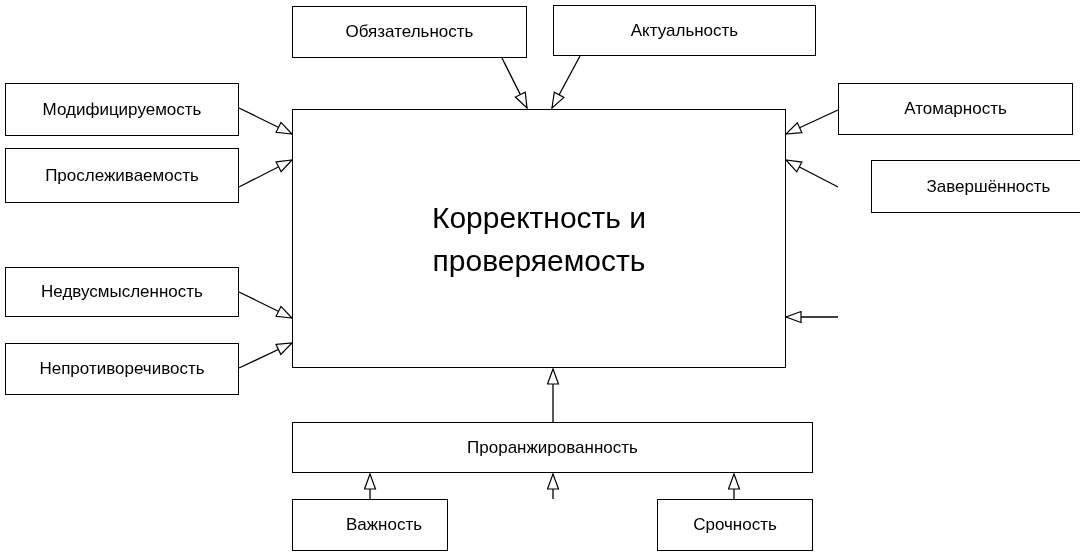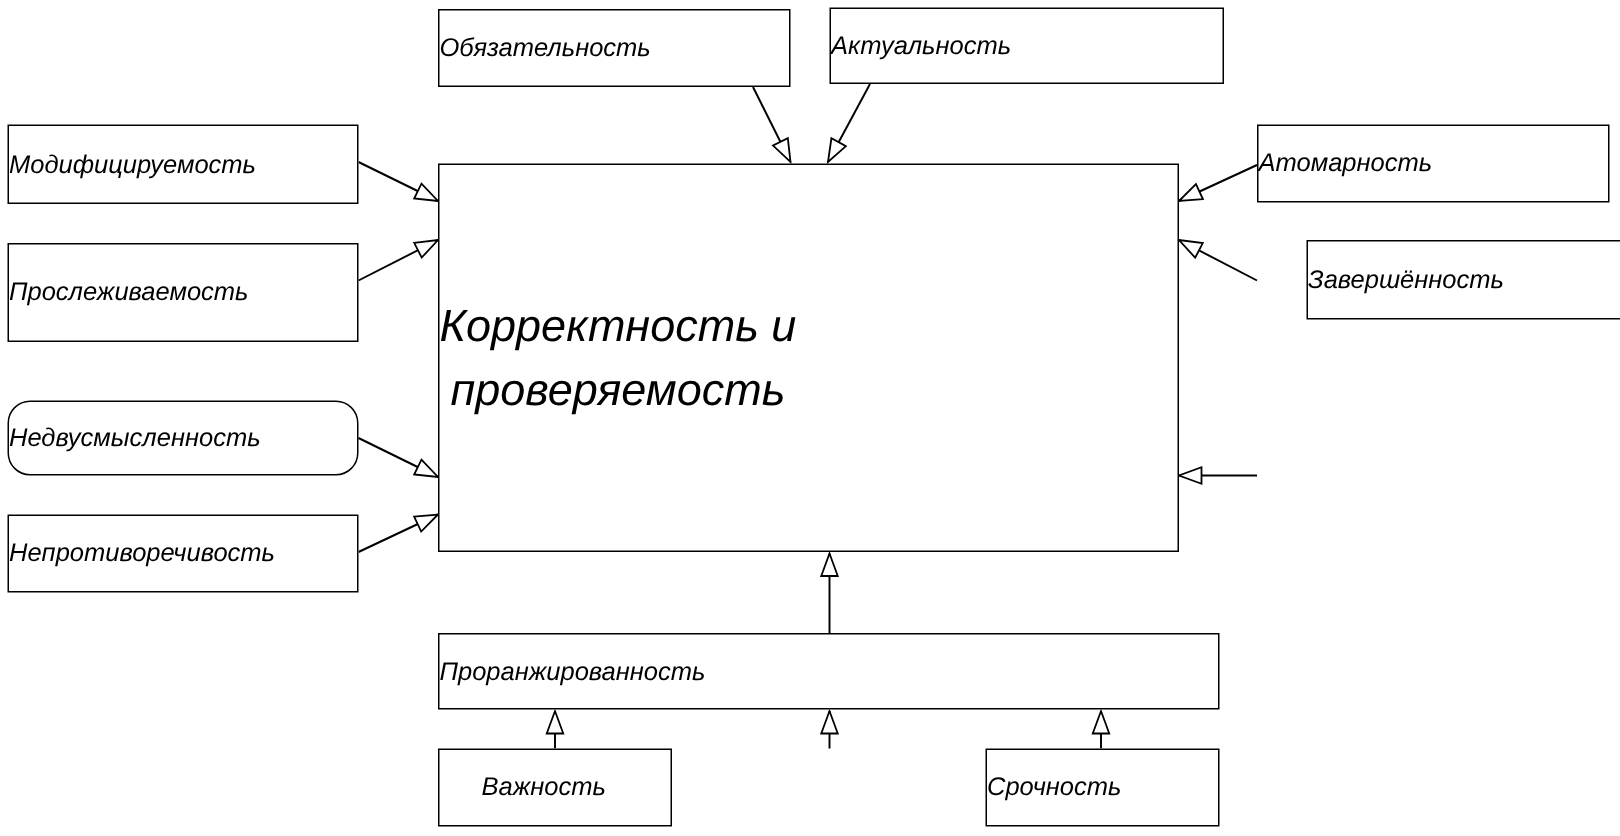--- a/index.html
+++ b/index.html
@@ -17,33 +17,33 @@
     width: 1080px; height: 557px;
   }
   .node {
     position: absolute;
     box-sizing: border-box;
     border: 1.5px solid #000000;
     background: #ffffff;
     color: #000000;
     display: flex;
     align-items: center;
+    justify-content: center;
     text-align: center;
     font-size: 17px;
     line-height: 1.15;
-    font-style: italic;
   }
   .node--central { font-size: 30px; line-height: 43px; }
 
   
   .n-obligation   { left: 292px; top: 6px;   width: 235px; height: 52px; }
   .n-actuality    { left: 553px; top: 5px;   width: 263px; height: 51px; }
   .n-modifiability{ left: 5px;   top: 83px;  width: 234px; height: 53px; }
-  .n-traceability { left: 5px;   top: 162px; width: 234px; height: 66px; }
-  .n-unambiguity  { left: 5px;   top: 267px; width: 234px; height: 50px; border-radius: 15px; }
+  .n-traceability { left: 5px;   top: 148px; width: 234px; height: 55px; }
+  .n-unambiguity  { left: 5px;   top: 267px; width: 234px; height: 50px; }
   .n-consistency  { left: 5px;   top: 343px; width: 234px; height: 52px; }
   .n-atomicity    { left: 838px; top: 83px;  width: 235px; height: 52px; }
   .n-completeness { left: 838px; top: 160px; width: 235px; height: 53px; margin-left: 33px; }
   .n-feasibility  { left: 838px; top: 291px; width: 236px; height: 52px; }
   .n-central      { left: 292px; top: 109px; width: 494px; height: 259px; }
   .n-ranked       { left: 292px; top: 422px; width: 521px; height: 51px; }
   .n-importance   { left: 292px; top: 499px; width: 156px; height: 52px; padding-left: 28px; }
   .n-stability    { left: 475px; top: 499px; width: 156px; height: 52px; }
   .n-urgency      { left: 657px; top: 499px; width: 156px; height: 52px; }
 

